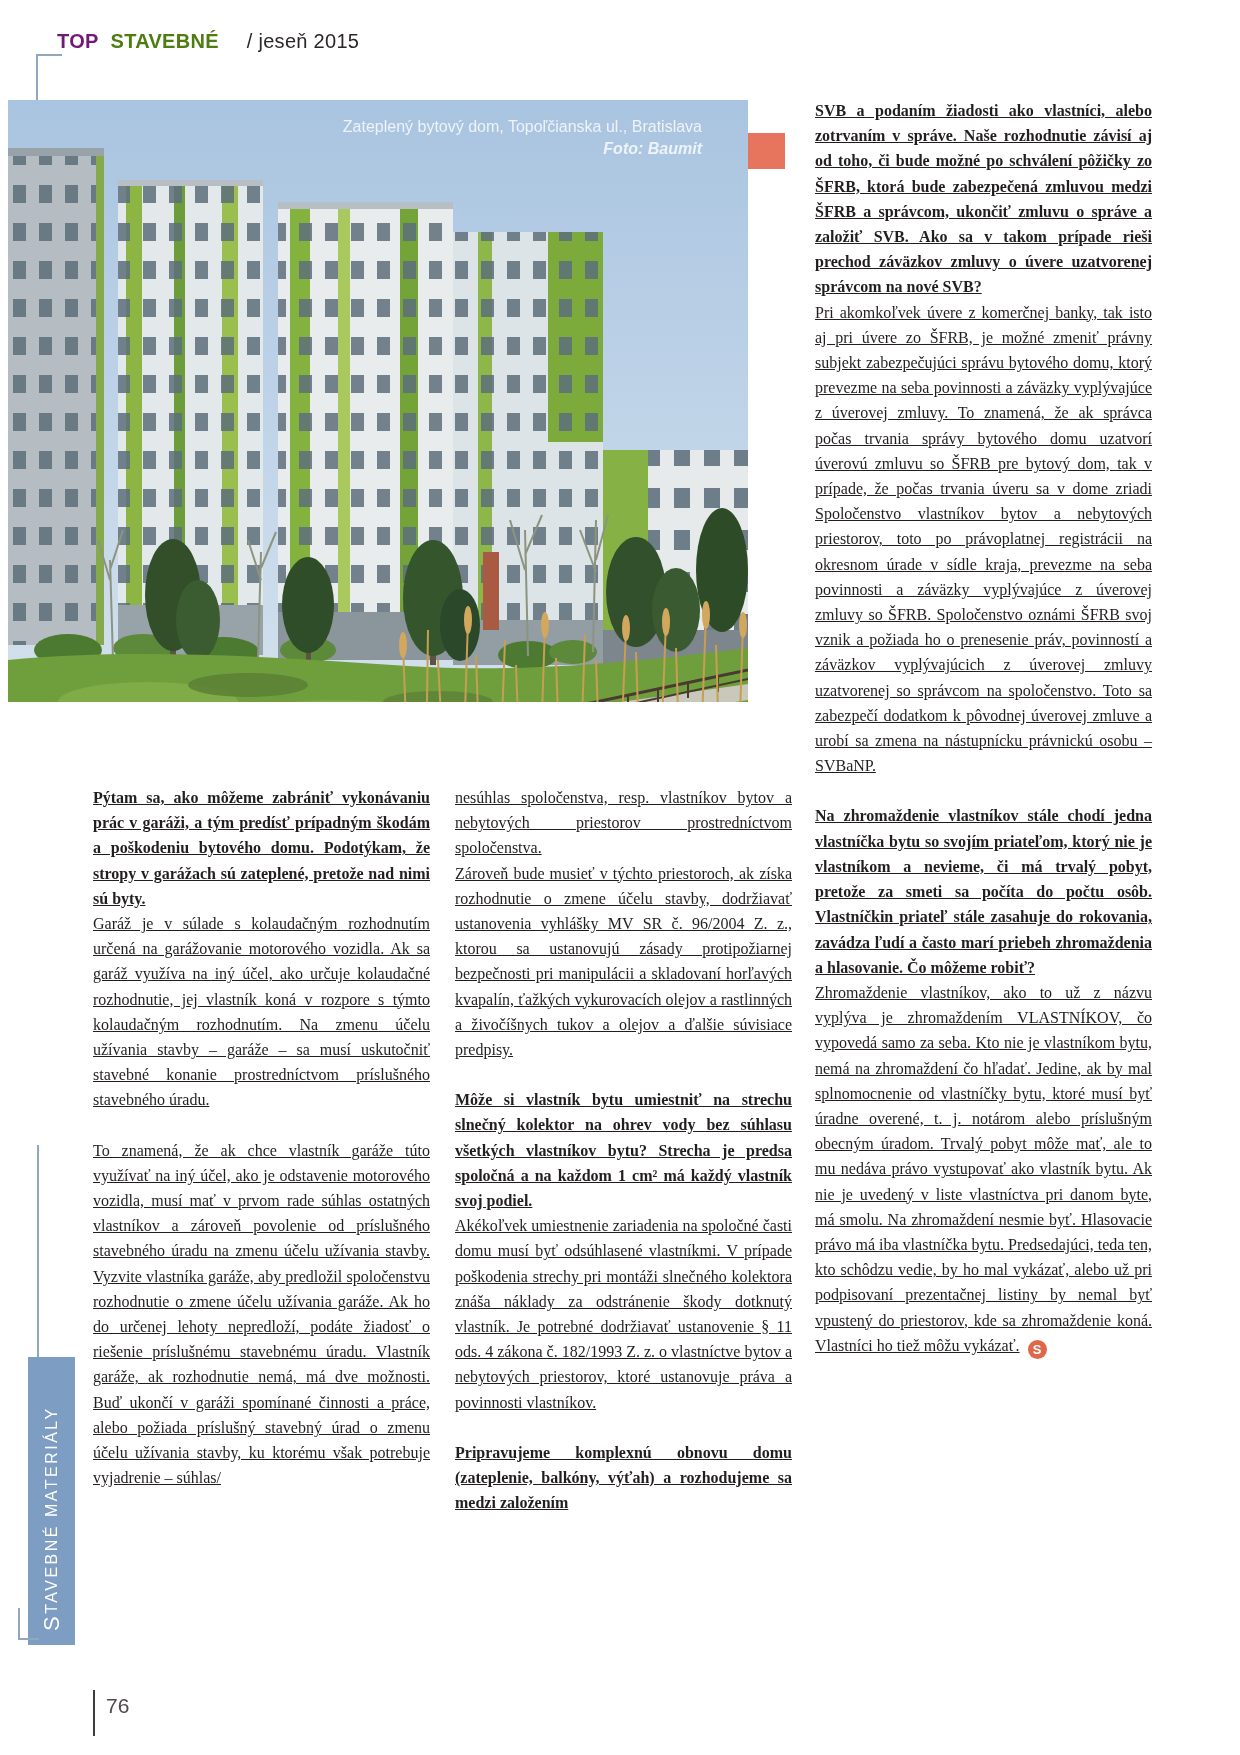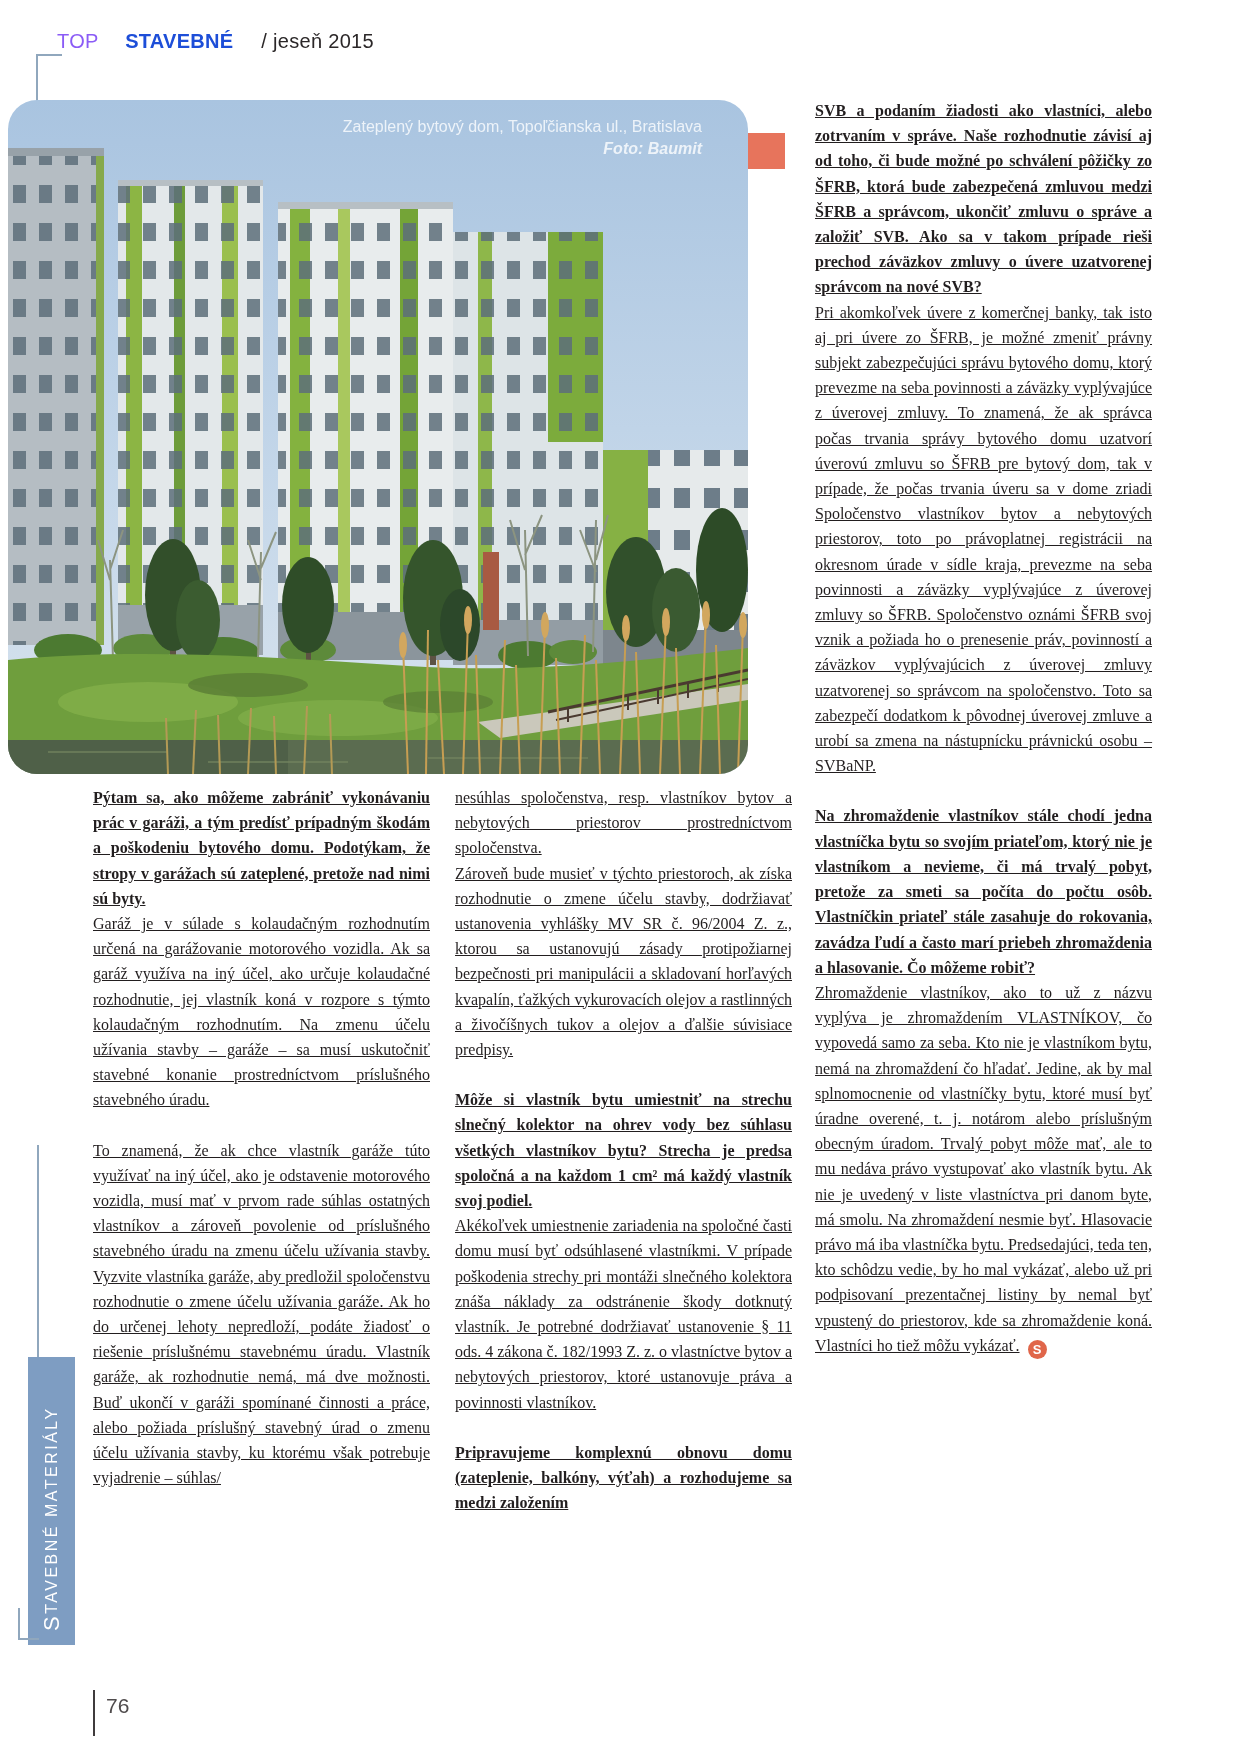--- a/index.html
+++ b/index.html
@@ -1,27 +1,27 @@
 <!DOCTYPE html>
 <html><head>
 <meta charset="utf-8">
 <style>
   html,body{margin:0;padding:0;background:#e8e8e8;}
   .page{position:relative;width:1240px;height:1755px;background:#ffffff;overflow:hidden;
         font-family:"Liberation Serif", serif;}
   
   .mag-header{position:absolute;left:57px;top:30px;font-family:"Liberation Sans",sans-serif;
       font-size:20px;letter-spacing:.3px;white-space:nowrap;}
-  .brand-red{color:#8b5cf6;font-weight:400;}
-  .brand-dark{color:#1d4ed8;font-weight:700;margin-left:21px;}
+  .brand-red{color:#701a75;font-weight:700;}
+  .brand-dark{color:#4d7c0f;font-weight:700;margin-left:6px;}
   .issue{color:#2b2728;font-weight:400;margin-left:22px;}
   .corner-top{position:absolute;left:36px;top:54px;width:24px;height:48px;
       border-left:2px solid #90a7bd;border-top:2px solid #90a7bd;}
   
-  .photo{position:absolute;left:8px;top:100px;width:740px;height:674px;overflow:hidden;border-radius:29px;}
+  .photo{position:absolute;left:8px;top:100px;width:740px;height:602px;overflow:hidden;}
   .photo svg{display:block;}
   .photo-caption{position:absolute;top:16px;right:46px;text-align:right;
       color:#edf3f9;font-family:"Liberation Sans",sans-serif;font-size:16px;line-height:22px;}
   .photo-credit{font-style:italic;font-weight:bold;}
   .accent-square{position:absolute;left:748px;top:133px;width:37px;height:36px;background:#e7745c;}
   
   .col{position:absolute;width:337px;}
   .col-1{left:93px;top:785px;}
   .col-2{left:455px;top:785px;}
   .col-3{left:815px;top:98px;}

